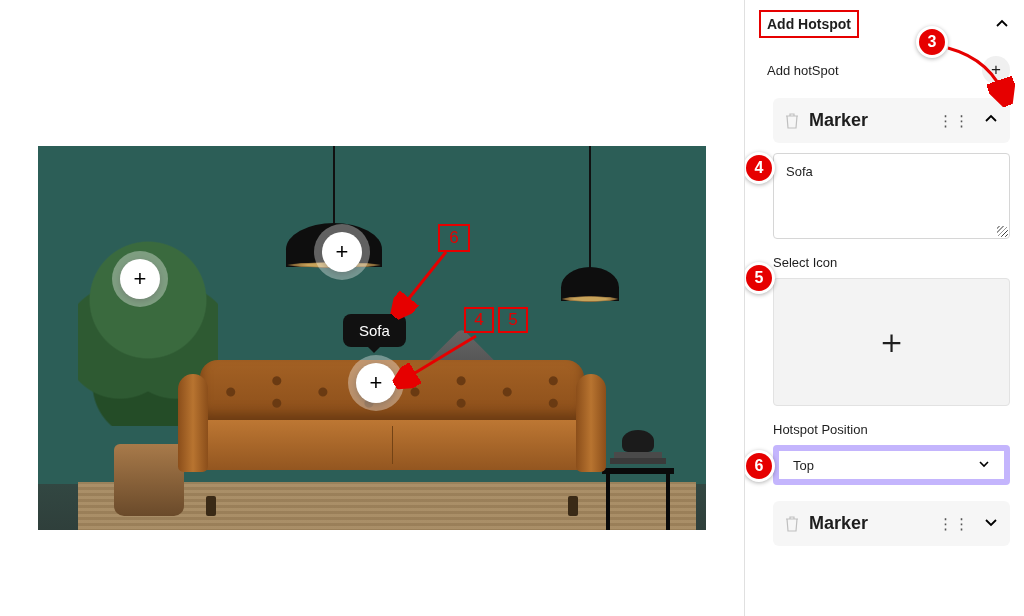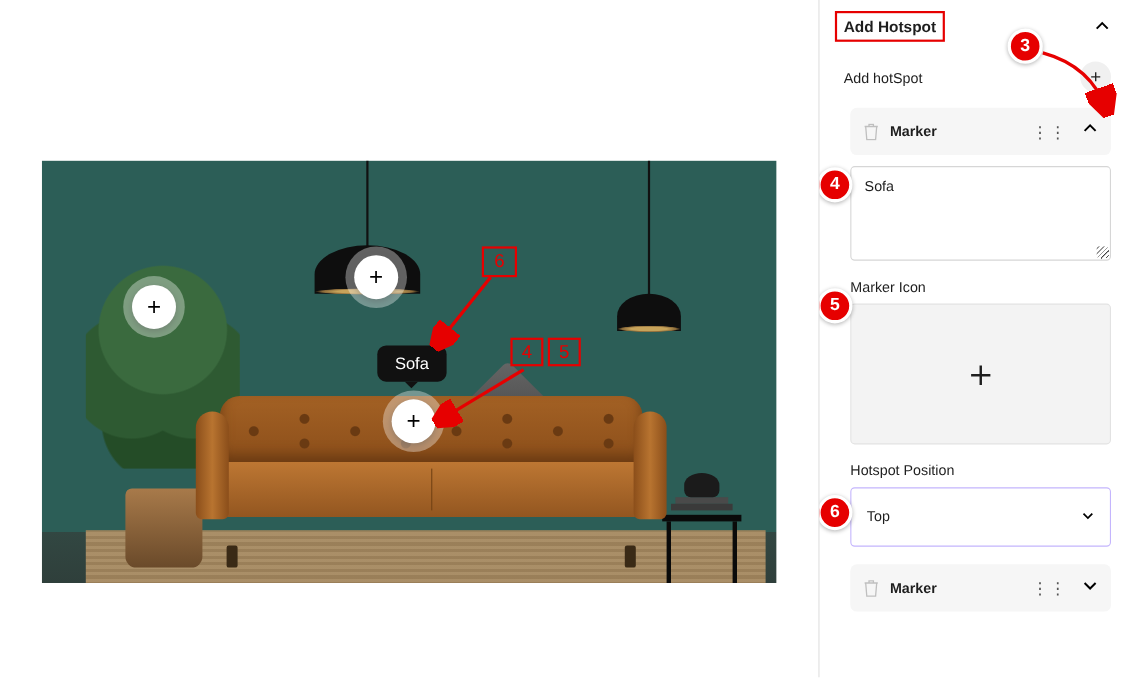--- a/index.html
+++ b/index.html
@@ -56,31 +56,31 @@
     .sidebar { width: 296px; border-left: 1px solid #e0e0e0; padding: 10px 14px 10px 14px; font-size: 13px; color: #1e1e1e; overflow: hidden; }
     .section-header { border: 2px solid #e60000; padding: 4px 6px; font-weight: 700; font-size: 14px; display: inline-block; margin-bottom: 4px; }
     .topline { display: flex; align-items: center; }
     .caret { margin-left: auto; font-size: 16px; cursor: pointer; }
     .add-row { display: flex; align-items: center; margin: 14px 0 14px 8px; }
     .plus-chip { width: 28px; height: 28px; border-radius: 50%; background: #f0f0f0; display: flex; align-items: center; justify-content: center; font-size: 17px; cursor: pointer; margin-left: auto; }
 
     .panel { background: #f6f6f6; border-radius: 6px; margin-left: 14px; margin-bottom: 10px; }
     .panel-head { display: flex; align-items: center; padding: 12px 12px; gap: 10px; }
     .trash { width: 14px; height: 16px; opacity: .22; }
-    .panel-head .title { font-weight: 700; font-size: 13px; }
+    .panel-head .title { font-weight: 700; font-size: 18px; }
     .drag { font-size: 15px; letter-spacing: 1px; color: #555; margin-left: auto; margin-right: 4px; cursor: grab; }
     .panel-toggle { font-size: 16px; cursor: pointer; }
 
     .field { margin: 8px 0 16px 14px; }
     .field-label { font-size: 13px; margin-bottom: 8px; }
     .textarea { border: 1px solid #d6d6d6; border-radius: 4px; padding: 10px 12px; min-height: 86px; font-size: 13px; resize: both; overflow: auto; position: relative; background: #fff; }
     .textarea .resize-handle { position: absolute; right: 2px; bottom: 2px; width: 10px; height: 10px; background: repeating-linear-gradient(-45deg, #999 0 1px, transparent 1px 3px); }
 
     .iconbox { border: 1px solid #e2e2e2; background: #f3f3f3; border-radius: 4px; height: 128px; display: flex; align-items: center; justify-content: center; font-size: 30px; font-weight: 300; cursor: pointer; }
-    .select { border: 1px solid #c4b5fd; border-radius: 4px; padding: 18px 14px; display: flex; align-items: flex-start; background: #fff; cursor: pointer; }
+    .select { border: 6px solid #c4b5fd; border-radius: 4px; padding: 6px 14px; display: flex; align-items: center; background: #fff; cursor: pointer; }
     .select .chev { margin-left: auto; font-size: 14px; }
   </style>
 </head>
 <body>
 
 <div class="canvas">
   <div class="image-area">
     <div class="bg-wall"></div>
     <div class="rug"></div>
     <div class="plant">
@@ -194,21 +194,21 @@
   </div>
 
   <div class="field">
     <div class="textarea">
       <span>Sofa</span>
       <div class="resize-handle"></div>
     </div>
   </div>
 
   <div class="field">
-    <div class="field-label">Marker Icon</div>
+    <div class="field-label">Select Icon</div>
     <div class="iconbox">
       <span style="font-size:34px;">＋</span>
     </div>
   </div>
 
   <div class="field">
     <div class="field-label">Hotspot Position</div>
     <div class="select">
       <span>Top</span>
       <span class="chev">

